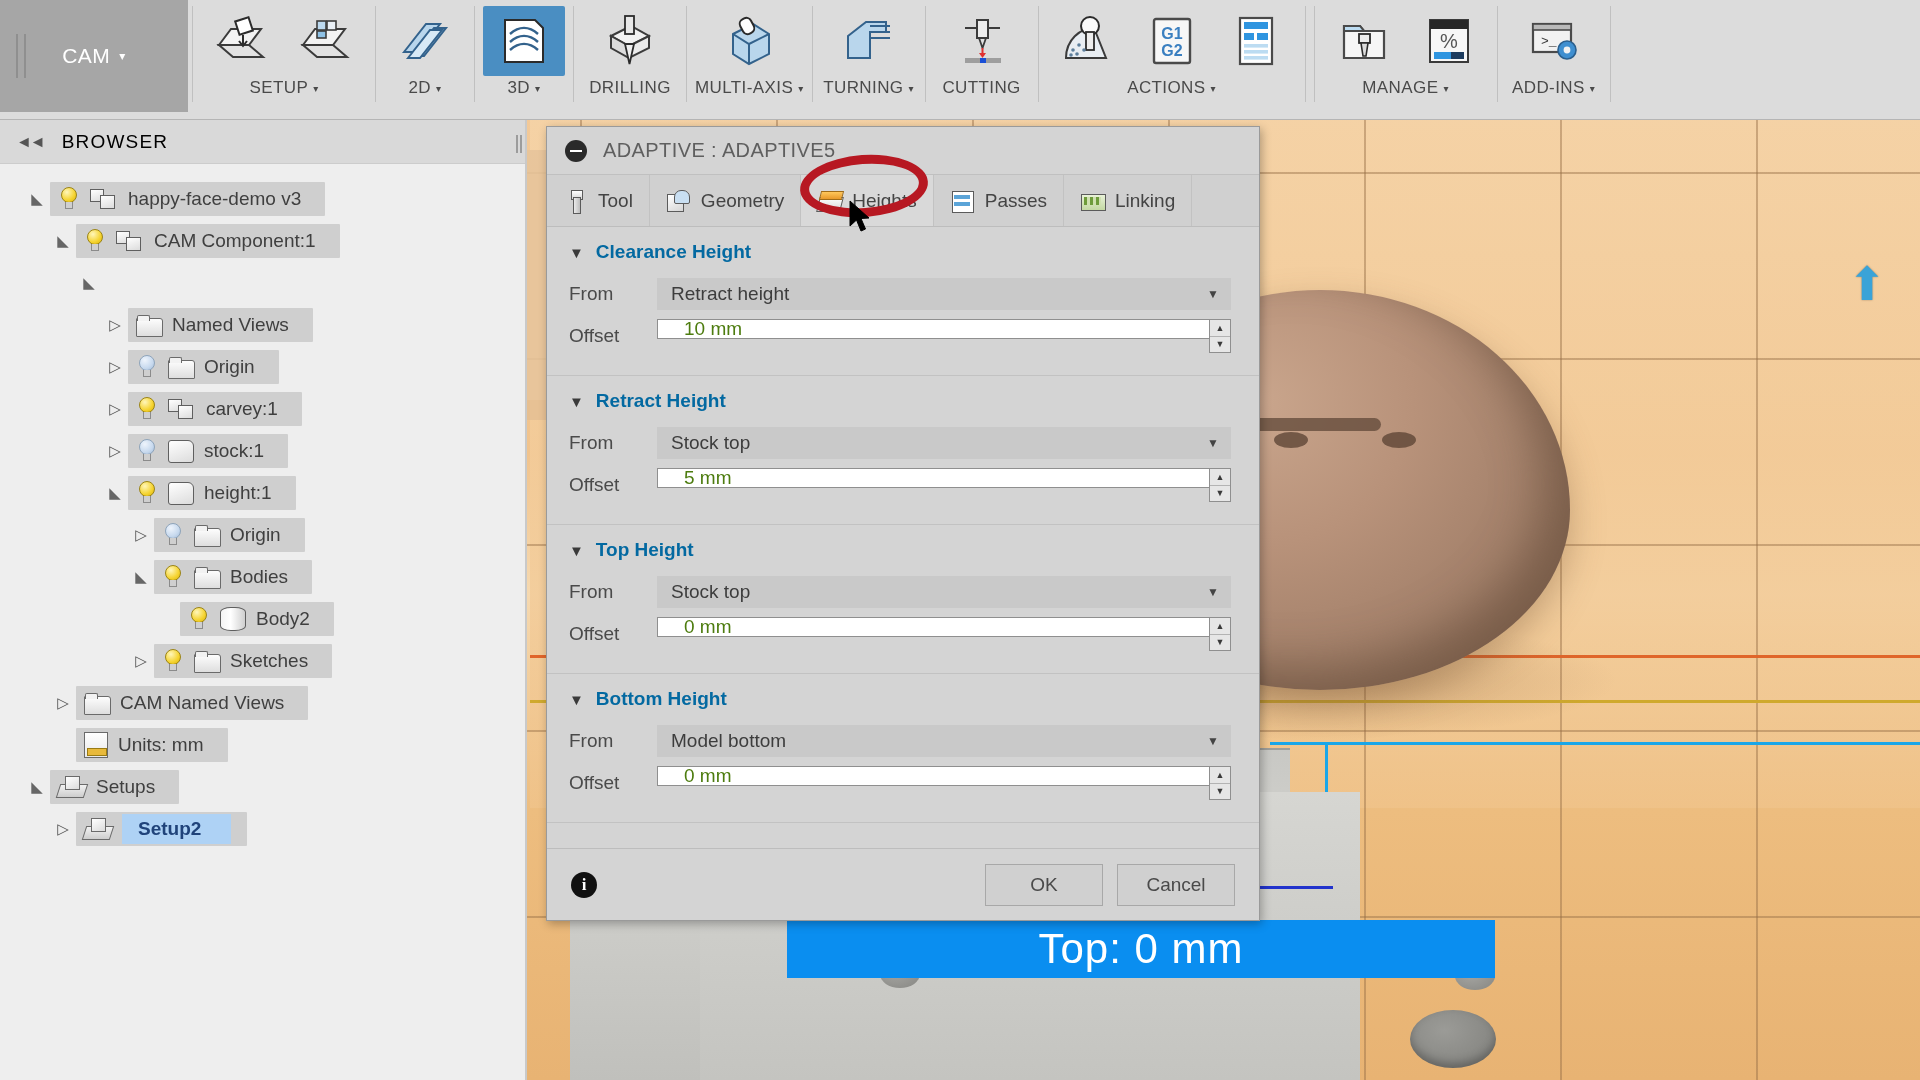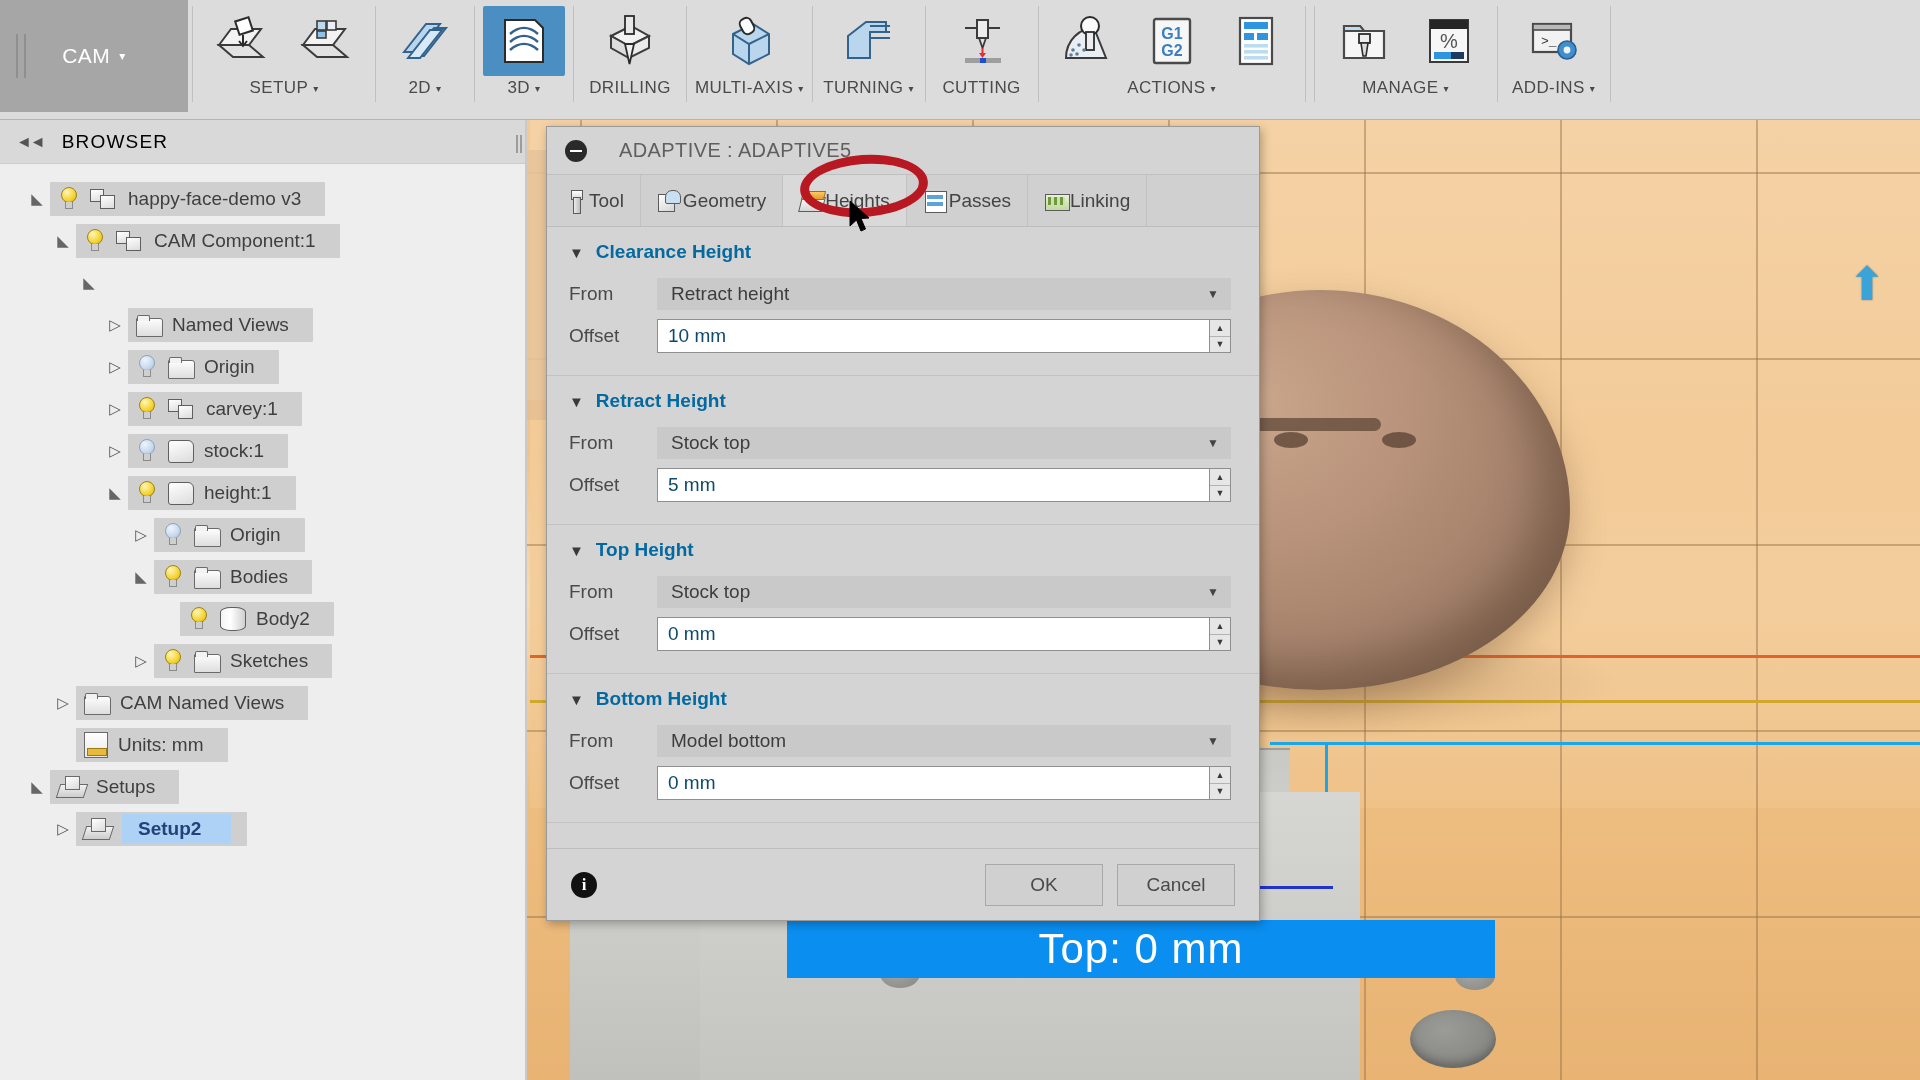--- a/index.html
+++ b/index.html
@@ -195,24 +195,24 @@
   #dialog {
     position:absolute; left:546px; top:126px; width:714px; height:795px;
     background:#d4d4d4; border:1px solid #9a9a9a;
     box-shadow: 2px 3px 9px rgba(0,0,0,.28);
     display:flex; flex-direction:column;
   }
   #dlg-title { height:48px; display:flex; align-items:center; gap:16px; padding-left:18px;
                background:#d4d4d4; border-bottom:1px solid #c0c0c0; }
   .dot-btn { width:22px; height:22px; border-radius:50%; background:#2a2a2a; position:relative; }
   .dot-btn::after { content:''; position:absolute; left:5px; top:10px; width:12px; height:2.5px; background:#fff; }
-  #dlg-title-text { font-size:20px; color:#5f5f5f; letter-spacing:.4px;margin-left:16px; }
+  #dlg-title-text { font-size:20px; color:#5f5f5f; letter-spacing:.4px; }
   #dlg-tabs { height:52px; display:flex; align-items:stretch; background:#d0d0d0;
               border-bottom:1px solid #bdbdbd; position:relative; }
-  .tab { display:flex; align-items:center; padding:0 16px; font-size:19px; color:#444;
+  .tab { display:flex; align-items:center; gap:9px; padding:0 16px; font-size:19px; color:#444;
          border-right:1px solid #c2c2c2; position:relative; }
   .tab.active { background:#d9d9d9; }
   .tab-ic { width:26px; height:22px; position:relative; flex:0 0 26px; }
   
   .ic-tool::before { content:''; position:absolute; left:8px; top:0; width:10px; height:8px;
     background:linear-gradient(180deg,#fff,#d8d8d8); border:1.5px solid #5b5b5b; }
   .ic-tool::after { content:''; position:absolute; left:10px; top:7px; width:6px; height:15px;
     background:linear-gradient(90deg,#eaeaea,#bdbdbd); border:1.5px solid #5b5b5b; }
   
   .ic-geom::before { content:''; position:absolute; left:1px; top:4px; width:15px; height:16px;
@@ -244,22 +244,22 @@
   .sec-tri { color:#3a3a3a; font-size:15px; }
   .sec-title { font-size:19px; font-weight:bold; color:#0369a1; }
   .row { display:flex; align-items:center; height:42px; padding-left:22px; }
   .row-lbl { width:88px; font-size:19px; color:#4a4a4a; }
   .combo { flex:1; margin-right:28px; height:32px; background:#c9c9c9; border:none;
            display:flex; align-items:center; justify-content:space-between;
            padding:0 12px 0 14px; font-size:19px; color:#3d3d3d; }
   .combo .car { font-size:12px; color:#444; }
   .spin { flex:1; margin-right:28px; height:34px; display:flex; }
   .spin input {
-    flex:1; height:34px; background:#ffffff; border:1px solid #8f8f8f; border-right:none;
-    font-size:19px; color:#0c4a6e; padding-left:10px; font-family:"Liberation Sans", sans-serif;
+    flex:1; height:20px; background:#ffffff; border:1px solid #8f8f8f; border-right:none;
+    font-size:19px; color:#4d7c0f; padding-left:26px; font-family:"Liberation Sans", sans-serif;
   }
   .spin .arrows { width:22px; height:34px; border:1px solid #8f8f8f; background:#e6e6e6;
     display:flex; flex-direction:column; }
   .spin .arrows span { flex:1; display:flex; align-items:center; justify-content:center;
     font-size:9px; color:#3a3a3a; }
   .spin .arrows span:first-child { border-bottom:1px solid #b3b3b3; }
 
   #dlg-foot { height:72px; background:#d4d4d4; border-top:1px solid #bdbdbd;
               display:flex; align-items:center; padding:0 24px; gap:14px; }
   .info-ic { width:26px; height:26px; border-radius:50%; background:#111; color:#fff;

